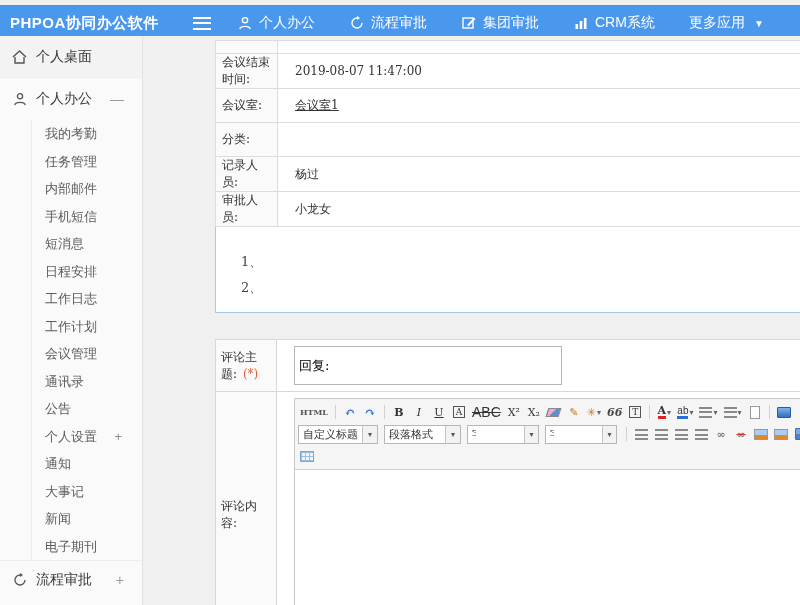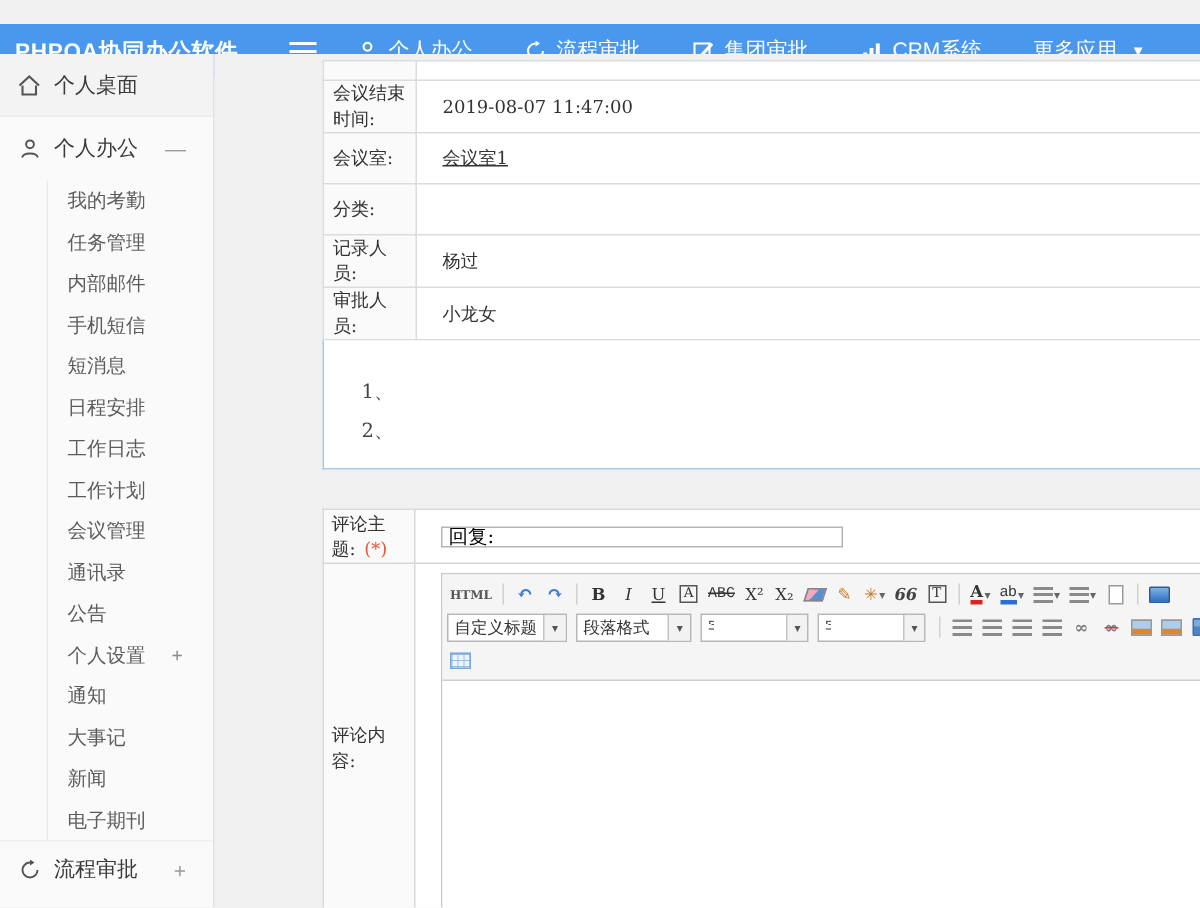--- a/index.html
+++ b/index.html
@@ -1,20 +1,20 @@
 <!DOCTYPE html>
 <html><head>
 <meta charset="utf-8">
 <style>
   * { margin:0; padding:0; box-sizing:border-box; }
   html,body { width:800px; height:605px; overflow:hidden; background:#f0f0f0;
               font-family:"Liberation Sans", sans-serif; }
 
   
-  .navbar { position:absolute; left:0; top:16px; width:800px; height:36px;
+  .navbar { position:absolute; left:0; top:5px; width:800px; height:36px;
             background:#4a97ee; color:#fff; display:flex; align-items:center; }
   .brand { font-size:15px; font-weight:bold; padding-left:10px; width:185px; letter-spacing:.5px; }
   .hamburger { width:18px; height:13px; margin:0 26px 0 8px; cursor:pointer;
                background:repeating-linear-gradient(to bottom,#fff 0 2px,transparent 2px 5.5px); }
   .nav-items { display:flex; align-items:center; gap:34px; font-size:14px; }
   .nav-item { display:flex; align-items:center; gap:7px; cursor:pointer; white-space:nowrap; }
   .nav-item svg { display:block; }
   .nav-caret { font-size:10px; margin-left:2px; }
 
   
@@ -53,39 +53,39 @@
                  font-size:13px; color:#444; line-height:26px; }
 
   .gap { height:26px; }
 
   table.cform { border-collapse:collapse; width:600px; background:#fff;
                 border:1px solid #a9c9e2; }
   table.cform td { border:1px solid #d8d8d8; font-family:"DejaVu Serif", serif; font-size:12px;
                    color:#333; vertical-align:middle; }
   td.clabel { width:62px; background:#fafafa; padding:0 3px 0 5px; height:36px; }
   td.cvalue { padding:6px 0 6px 17px; background:#fff; }
-  .subject-input { width:268px; height:14px; border:1px solid #b5b5b5; background:#fff;
+  .subject-input { width:268px; height:39px; border:1px solid #b5b5b5; background:#fff;
                    font-family:"DejaVu Serif", serif; font-size:13px; color:#000; padding:0 4px; }
   .req { color:#e05b3a; margin-left:2px; }
   td.content-cell { height:230px; vertical-align:top; }
 
   
   .editor { width:520px; border:1px solid #c9c9c9; background:#fff; }
   .toolbar { background:#f5f5f5; border-bottom:1px solid #cfcfcf; padding:2px 3px; }
   .trow { display:flex; align-items:center; height:22px; gap:2px; }
   .tbtn { min-width:18px; height:18px; display:inline-flex; align-items:center; justify-content:center;
           font-size:11px; color:#333; cursor:pointer; border:1px solid transparent; padding:0 1px; }
   .tsep { width:1px; height:14px; background:#d0d0d0; margin:0 3px; }
   .b-html { font-size:8px; color:#555; letter-spacing:0;font-weight:bold; }
   .b-blue { color:#3b7fd4; font-size:13px; font-weight:bold; }
   .b-bold { font-weight:bold; font-family:"DejaVu Serif", serif; }
   .b-italic { font-style:italic; font-family:"DejaVu Serif", serif; }
   .b-under { text-decoration:underline; font-family:"DejaVu Serif", serif; }
   .b-fontbox { border:1px solid #555; font-size:9px; padding:0 2px; font-family:"DejaVu Serif", serif; }
-  .b-strike { text-decoration:line-through; font-size:10px; font-family:Liberation Mono, monospace; }
+  .b-strike { text-decoration:line-through; font-size:14px; font-family:Liberation Sans, sans-serif; }
   .b-serif { font-family:"DejaVu Serif", serif; }
   .b-quote { font-weight:bold; font-style:italic; color:#444; font-family:"DejaVu Serif", serif; }
   .b-caret { font-size:8px; color:#666; margin-left:1px; }
   .b-orange { color:#c77a2b; }
   .b-acolor { font-family:"DejaVu Serif", serif; font-weight:bold; border-bottom:3px solid #d22; line-height:11px; }
   .b-hl { font-family:Liberation Sans, sans-serif; font-size:10px; border-bottom:3px solid #2a6fd2; line-height:11px; }
   .b-link { color:#777; font-weight:bold; }
   .b-unlink { color:#777; font-weight:bold; text-decoration:line-through; text-decoration-color:#d33; }
   .ic-eraser { width:13px; height:9px; background:linear-gradient(120deg,#f4a9c0 0 45%,#5b8fd4 45%);
                transform:skewX(-18deg); border:1px solid #888; }

